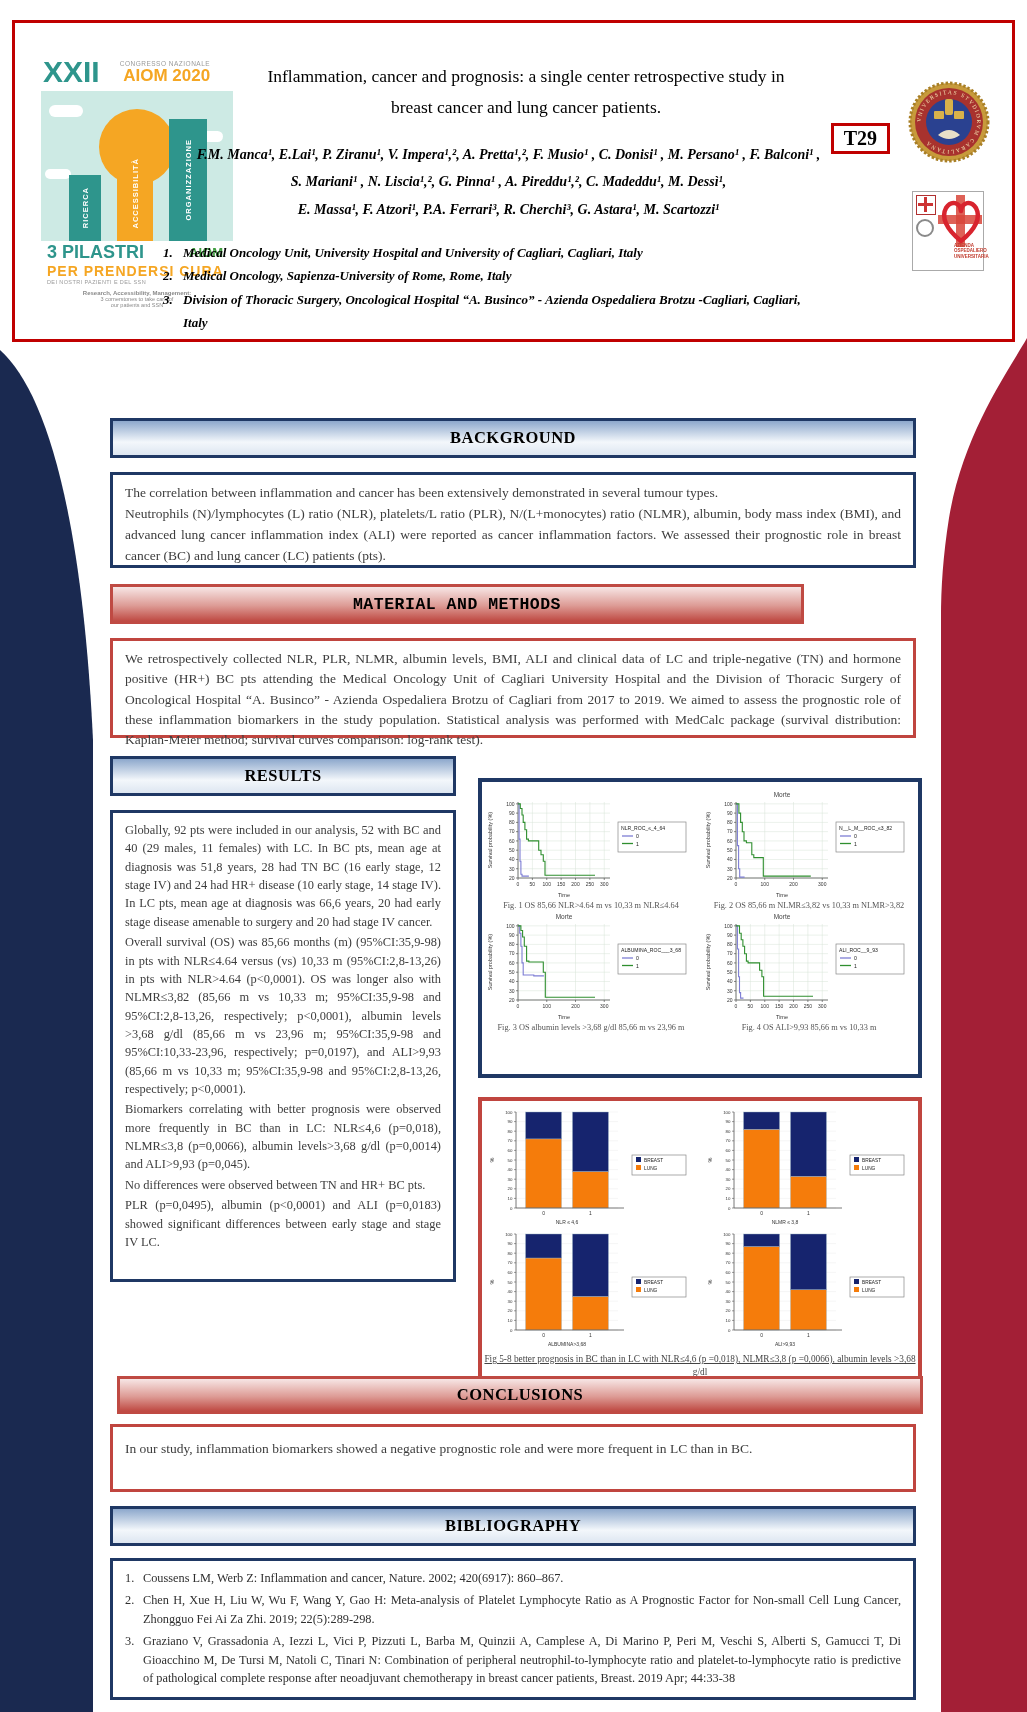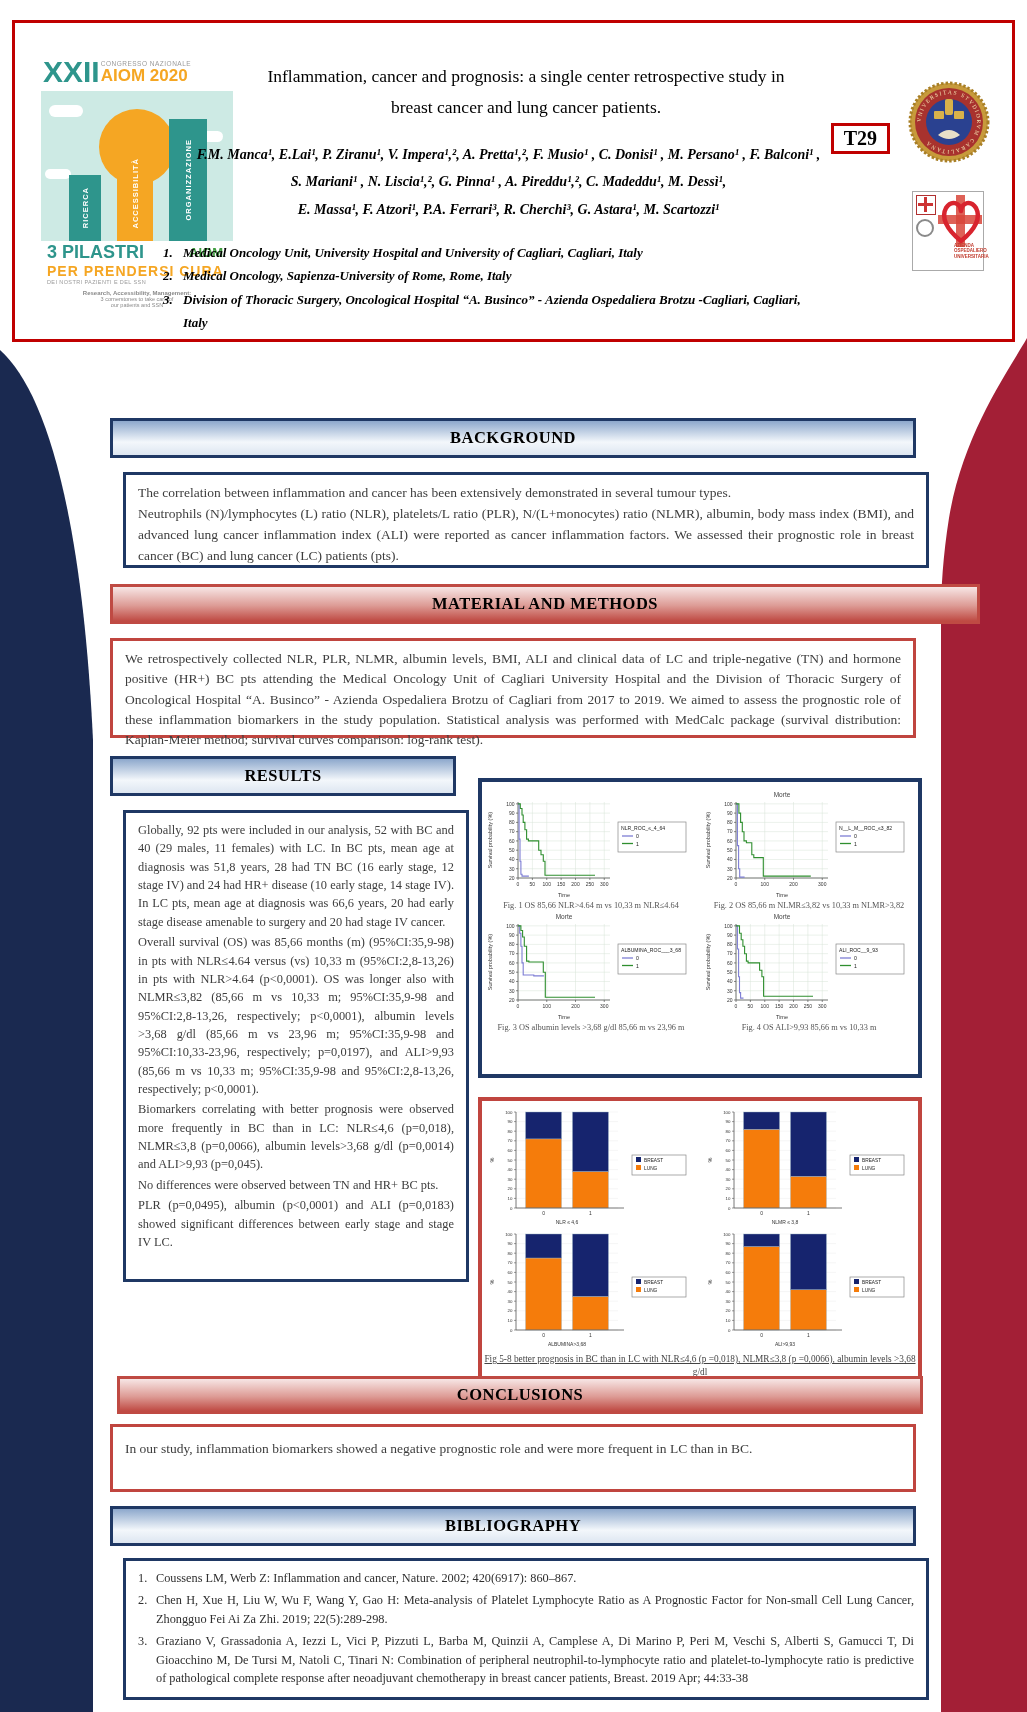--- a/index.html
+++ b/index.html
@@ -17,21 +17,21 @@
            font-size:14px;font-weight:bold;font-style:italic;color:#000;line-height:1.95;}
   .affiliations{position:absolute;left:148px;right:110px;top:218px;
                 font-size:13px;font-weight:bold;font-style:italic;color:#000;line-height:1.8;}
   .affiliations .aff{display:flex;}
   .affiliations .aff .n{width:20px;flex:0 0 auto;}
   .t29{position:absolute;right:122px;top:100px;border:3px solid #c00000;background:#fff;
        font-size:20px;font-weight:bold;color:#000;padding:1px 10px;}
 
   
   .aiom{position:absolute;left:22px;top:32px;width:200px;height:276px;background:#fff;font-style:normal;}
-  .aiom-head{display:flex;align-items:flex-start;gap:1px;padding:2px 2px 2px 6px;}
+  .aiom-head{display:flex;align-items:flex-start;gap:20px;padding:2px 2px 2px 6px;text-align:right;}
   .aiom-xxii{font-family:"Liberation Sans",sans-serif;font-weight:bold;font-size:30px;color:#2e958c;line-height:1;}
   .aiom-head-r{padding-top:3px;font-family:"Liberation Sans",sans-serif;}
   .aiom-cn{font-size:6.5px;color:#9a9a9a;letter-spacing:.5px;}
   .aiom-2020{font-size:17px;font-weight:bold;color:#f5a623;line-height:1;}
   .aiom-art{position:relative;margin:2px 4px;height:150px;background:#cdeae4;overflow:hidden;}
   .aiom-sun{position:absolute;left:58px;top:18px;width:76px;height:76px;border-radius:50%;background:#f5a623;}
   .cloud{position:absolute;background:#fff;border-radius:20px;}
   .pillar{position:absolute;bottom:0;display:flex;align-items:center;justify-content:center;}
   .pillar span{writing-mode:vertical-rl;transform:rotate(180deg);
                font-family:"Liberation Sans",sans-serif;font-size:7.5px;font-weight:bold;
@@ -60,21 +60,21 @@
   .hosp-txt{position:absolute;right:0;bottom:8px;font-family:"Liberation Sans",sans-serif;
             font-size:4.5px;line-height:1.2;color:#c0392b;font-weight:bold;text-align:left;width:30px;}
 
   
   .secbar{position:absolute;display:flex;align-items:center;justify-content:center;
           font-weight:bold;font-size:16.5px;color:#000;letter-spacing:.5px;box-sizing:border-box;}
   .secbar.blue{border:3px solid #1f3864;background:linear-gradient(180deg,#8da8cc 0%,#f3f7fb 62%,#dde6f1 100%);}
   .secbar.red{border:3px solid #bf4a43;background:linear-gradient(180deg,#f7e6e5 0%,#dd9b95 55%,#bf4a43 100%);}
   .txtbox{position:absolute;background:#fff;box-sizing:border-box;padding:8px 12px;
           font-size:13.5px;color:#3d3d3d;}
-  .txtbox.blue{border:3px solid #1f3864;margin-left:13px;}
+  .txtbox.blue{border:3px solid #1f3864;}
   .txtbox.red{border:3px solid #c0453f;}
   .txtbox p{margin:0;text-align:justify;line-height:1.55;}
   .methods p{line-height:1.5;}
   .results-box{font-size:12.4px;overflow:hidden;}
   .results-box p{line-height:1.48;margin:0 0 2px 0;}
   .conc p{text-align:left;line-height:2.0;}
 
   
   .figpanel{position:absolute;background:#fff;box-sizing:border-box;margin-top:22px;}
   .figpanel.blue{border:4px solid #1f3864;}
@@ -204,21 +204,21 @@
 
   <div class="secbar blue" style="left:110px;top:418px;width:806px;height:40px;">
     <span>BACKGROUND</span>
     </div>
 
   <div class="txtbox blue" style="left:110px;top:472px;width:806px;height:96px;">
     <p style="text-align:left;">The correlation between inflammation and cancer has been extensively demonstrated in several tumour types.</p>
     <p>Neutrophils (N)/lymphocytes (L) ratio (NLR), platelets/L ratio (PLR), N/(L+monocytes) ratio (NLMR), albumin, body mass index (BMI), and advanced lung cancer inflammation index (ALI) were reported as cancer inflammation factors. We assessed their prognostic role in breast cancer (BC) and lung cancer (LC) patients (pts).</p>
   </div>
 
-  <div class="secbar red" style="left:110px;top:584px;width:870px;height:40px;">
+  <div class="secbar red" style="left:110px;top:584px;width:694px;height:40px;font-family:Liberation Mono, monospace;">
     <span>MATERIAL AND METHODS</span>
     </div>
 
   <div class="txtbox red methods" style="left:110px;top:638px;width:806px;height:100px;">
     <p>We retrospectively collected NLR, PLR, NLMR, albumin levels, BMI, ALI and clinical data of LC and triple-negative (TN) and hormone positive (HR+) BC pts attending the Medical Oncology Unit of Cagliari University Hospital and the Division of Thoracic Surgery of Oncological Hospital “A. Businco” - Azienda Ospedaliera Brotzu of Cagliari from 2017 to 2019. We aimed to assess the prognostic role of these inflammation biomarkers in the study population. Statistical analysis was performed with MedCalc package (survival distribution: Kaplan-Meier method; survival curves comparison: log-rank test).</p>
   </div>
 
   <div class="secbar blue" style="left:110px;top:756px;width:346px;height:40px;">
     <span>RESULTS</span>
     </div>

